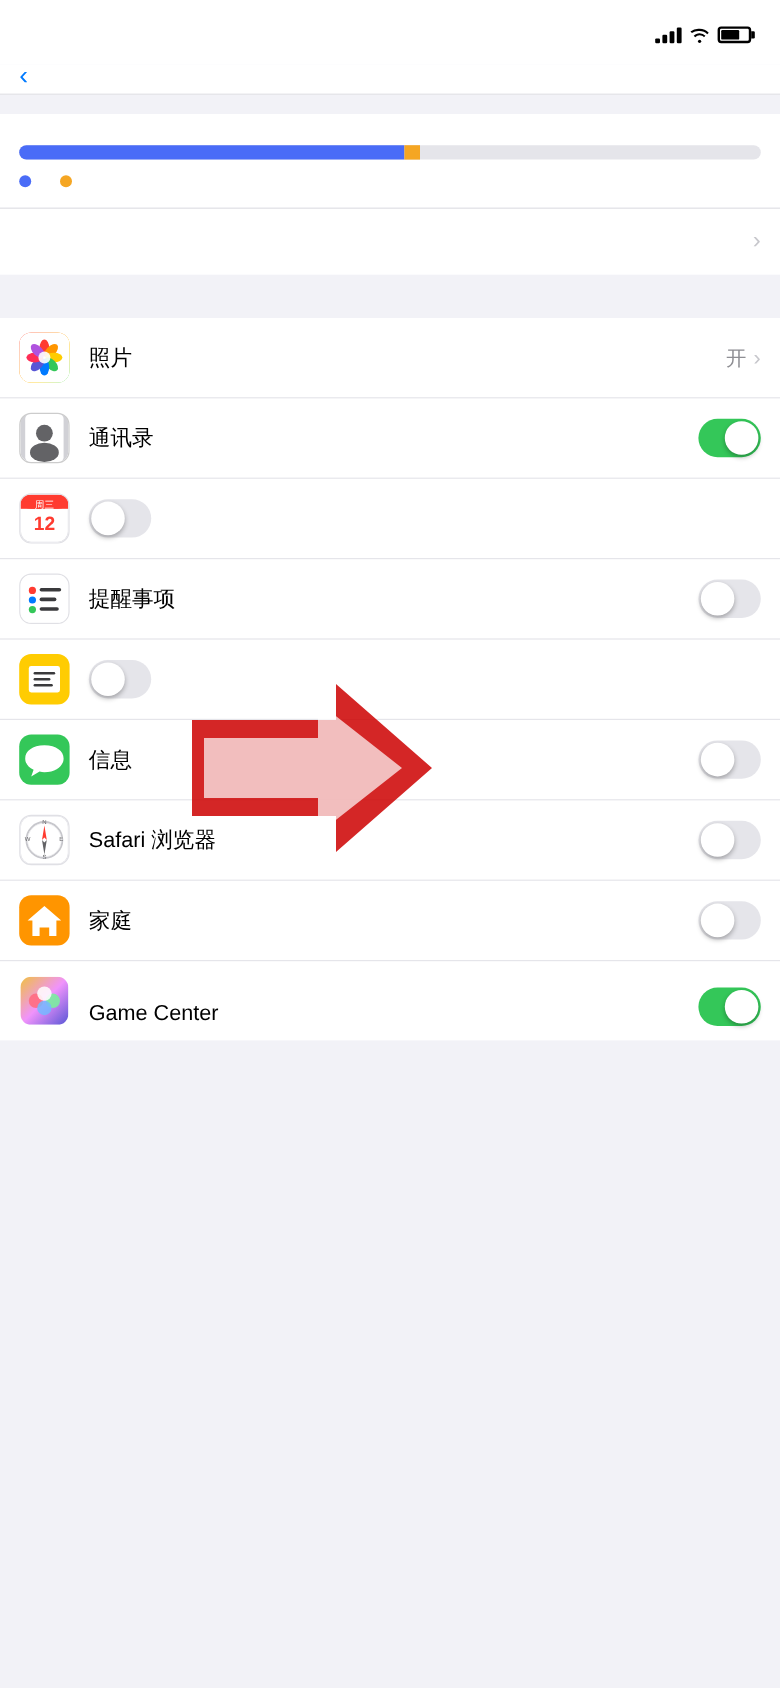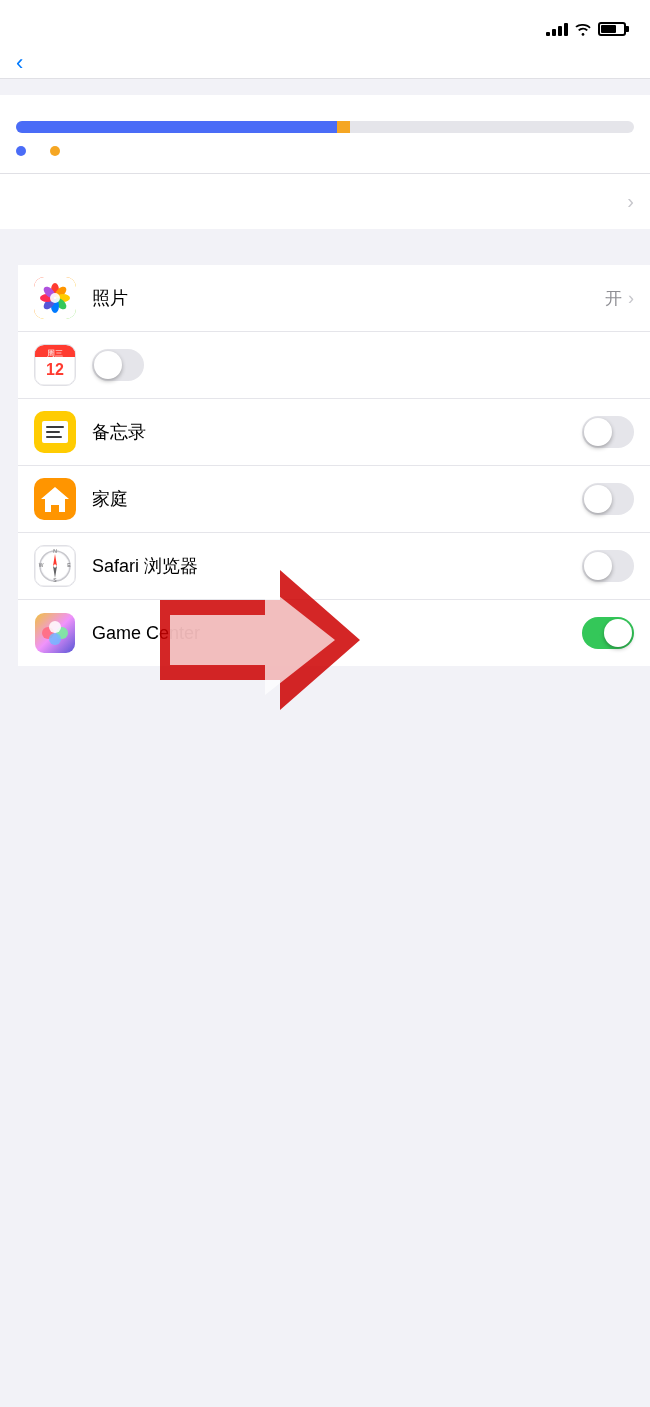--- a/index.html
+++ b/index.html
@@ -202,21 +202,20 @@
       height: 36px;
       background: #f2f2f7;
       display: flex;
       align-items: flex-end;
       padding-bottom: 6px;
     }
 
     
     .app-list {
       background: #fff;
-      margin-left: 18px;
     }
     .app-row {
       display: flex;
       align-items: center;
       padding: 12px 16px;
       border-bottom: 1px solid #e5e5ea;
       min-height: 64px;
     }
     .app-row:last-child {
       border-bottom: none;
@@ -402,62 +401,91 @@
           <ellipse cx="21" cy="13" rx="4" ry="7" fill="#ff2d55" transform="rotate(270 21 21)"></ellipse>
           <ellipse cx="21" cy="13" rx="4" ry="7" fill="#af52de" transform="rotate(315 21 21)"></ellipse>
           <circle cx="21" cy="21" r="5" fill="#fff" opacity="0.9"></circle>
         </svg>
       </div>
       <span class="app-name">照片</span>
       <span class="app-status">开</span>
       <span class="chevron-right-small">›</span>
     </div>
 
+    <div class="app-row">
+      <div class="app-icon icon-contacts">
+        <svg width="40" height="40" viewBox="0 0 40 40">
+          <rect width="40" height="40" rx="9" fill="#d1d1d6"></rect>
+          <rect x="4" y="0" width="32" height="40" rx="4" fill="#fff"></rect>
+          <circle cx="20" cy="16" r="7" fill="#636366"></circle>
+          <ellipse cx="20" cy="32" rx="12" ry="8" fill="#636366"></ellipse>
+        </svg>
+      </div>
+      <span class="app-name">通讯录</span>
+      <div class="toggle on">
+        <div class="toggle-knob"></div>
+      </div>
+    </div>
 
     <div class="app-row">
       <div class="app-icon icon-calendar">
         <svg width="40" height="40" viewBox="0 0 40 40">
           <rect width="40" height="40" rx="9" fill="#fff" stroke="#e0e0e5"></rect>
           <rect x="0" y="0" width="40" height="12" rx="9" fill="#ff3b30"></rect>
           <rect x="0" y="6" width="40" height="6" fill="#ff3b30"></rect>
           <text x="20" y="30" text-anchor="middle" font-size="16" font-weight="700" fill="#ff3b30">12</text>
           <text x="20" y="11" text-anchor="middle" font-size="8" fill="#fff" font-weight="500">周三</text>
         </svg>
       </div>
       <div class="toggle off">
         <div class="toggle-knob"></div>
       </div>
     </div>
 
+    <div class="app-row">
+      <div class="app-icon" style="background:#fff; border:1px solid #e0e0e5;">
+        <svg width="40" height="40" viewBox="0 0 40 40">
+          <rect width="40" height="40" rx="9" fill="#fff"></rect>
+          <circle cx="10" cy="13" r="3" fill="#ff3b30"></circle>
+          <circle cx="10" cy="21" r="3" fill="#007aff"></circle>
+          <circle cx="10" cy="29" r="3" fill="#34c759"></circle>
+          <rect x="16" y="11" width="18" height="3" rx="1.5" fill="#3a3a3c"></rect>
+          <rect x="16" y="19" width="14" height="3" rx="1.5" fill="#3a3a3c"></rect>
+          <rect x="16" y="27" width="16" height="3" rx="1.5" fill="#3a3a3c"></rect>
+        </svg>
+      </div>
+      <span class="app-name">提醒事项</span>
+      <div class="toggle off">
+        <div class="toggle-knob"></div>
+      </div>
+    </div>
 
     <div class="app-row">
       <div class="app-icon icon-notes">
         <svg width="40" height="40" viewBox="0 0 40 40">
           <rect width="40" height="40" rx="9" fill="#ffcc02"></rect>
           <rect x="7" y="9" width="26" height="22" rx="2" fill="#fff"></rect>
           <rect x="11" y="14" width="18" height="2" rx="1" fill="#3a3a3c"></rect>
           <rect x="11" y="19" width="14" height="2" rx="1" fill="#3a3a3c"></rect>
           <rect x="11" y="24" width="16" height="2" rx="1" fill="#3a3a3c"></rect>
         </svg>
       </div>
-      <span class="app-name">备忘录</span>
       <div class="toggle off">
         <div class="toggle-knob"></div>
       </div>
     </div>
 
-
-    <div class="app-row">
-      <div class="app-icon icon-home">
-        <svg width="40" height="40" viewBox="0 0 40 40">
-          <rect width="40" height="40" rx="9" fill="#ff9500"></rect>
-          <path d="M20 8 L34 20 L30 20 L30 33 L24 33 L24 26 L16 26 L16 33 L10 33 L10 20 L6 20 Z" fill="#fff"></path>
-        </svg>
-      </div>
-      <span class="app-name">家庭</span>
+    <div class="app-row">
+      <div class="app-icon icon-messages">
+        <svg width="40" height="40" viewBox="0 0 40 40">
+          <rect width="40" height="40" rx="9" fill="#34c759"></rect>
+          <path d="M20 8 C10 8 4 13 4 19 C4 23 6.5 26.5 11 28.5 L9 34 L16 30 C17.3 30.3 18.6 30.5 20 30.5 C30 30.5 36 25 36 19 C36 13 30 8 20 8Z" fill="#fff"></path>
+        </svg>
+      </div>
+      <span class="app-name">信息</span>
       <div class="toggle off">
         <div class="toggle-knob"></div>
       </div>
     </div>
 
     <div class="app-row">
       <div class="app-icon icon-safari">
         <svg width="40" height="40" viewBox="0 0 40 40">
           <rect width="40" height="40" rx="9" fill="#fff" stroke="#e0e0e5"></rect>
           <circle cx="20" cy="20" r="15" fill="none" stroke="#c7c7cc" stroke-width="1.5"></circle>
@@ -471,23 +499,36 @@
           <text x="20" y="36" text-anchor="middle" font-size="5" fill="#636366">S</text>
           <text x="6" y="21" text-anchor="middle" font-size="5" fill="#636366">W</text>
         </svg>
       </div>
       <span class="app-name">Safari 浏览器</span>
       <div class="toggle off">
         <div class="toggle-knob"></div>
       </div>
     </div>
 
-
-
-    <div class="app-row" style="border-bottom:none;">
+    <div class="app-row">
+      <div class="app-icon icon-home">
+        <svg width="40" height="40" viewBox="0 0 40 40">
+          <rect width="40" height="40" rx="9" fill="#ff9500"></rect>
+          <path d="M20 8 L34 20 L30 20 L30 33 L24 33 L24 26 L16 26 L16 33 L10 33 L10 20 L6 20 Z" fill="#fff"></path>
+        </svg>
+      </div>
+      <span class="app-name">家庭</span>
+      <div class="toggle off">
+        <div class="toggle-knob"></div>
+      </div>
+    </div>
+
+
+
+    <div class="app-row" style="border-bottom:none;align-items:flex-end;">
       <div class="app-icon">
         <svg width="40" height="40" viewBox="0 0 40 40">
           <defs>
             <linearGradient id="gcgrad" x1="0" y1="0" x2="1" y2="1">
               <stop offset="0%" stop-color="#f0c040"></stop>
               <stop offset="50%" stop-color="#f093fb"></stop>
               <stop offset="100%" stop-color="#5856d6"></stop>
             </linearGradient>
           </defs>
           <rect width="40" height="40" rx="9" fill="url(#gcgrad)"></rect>

